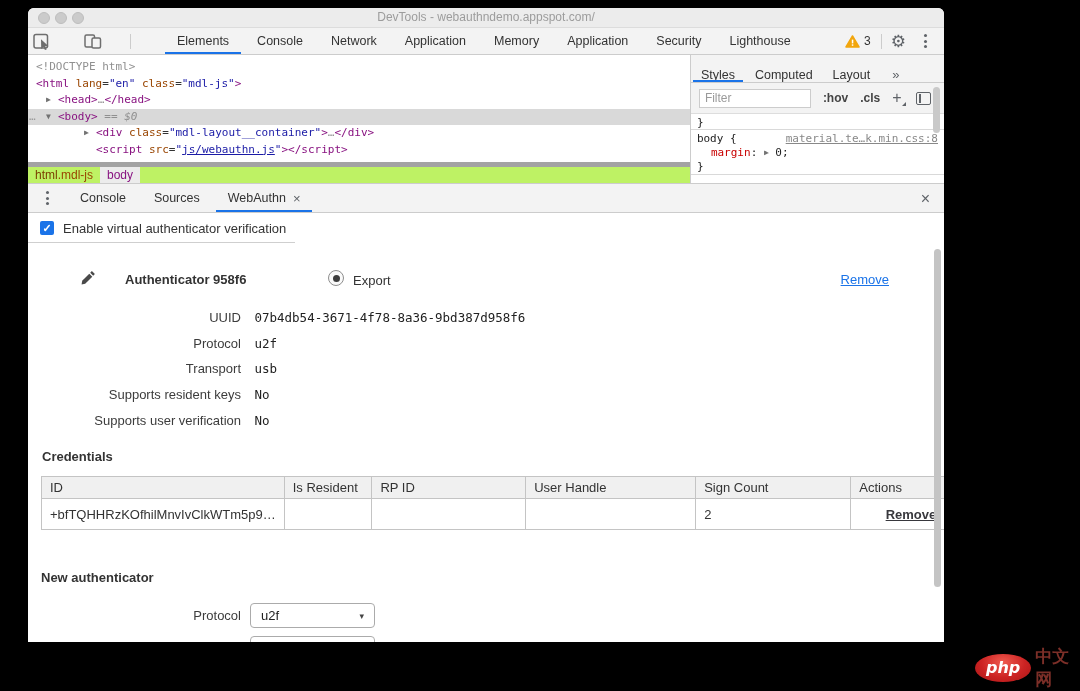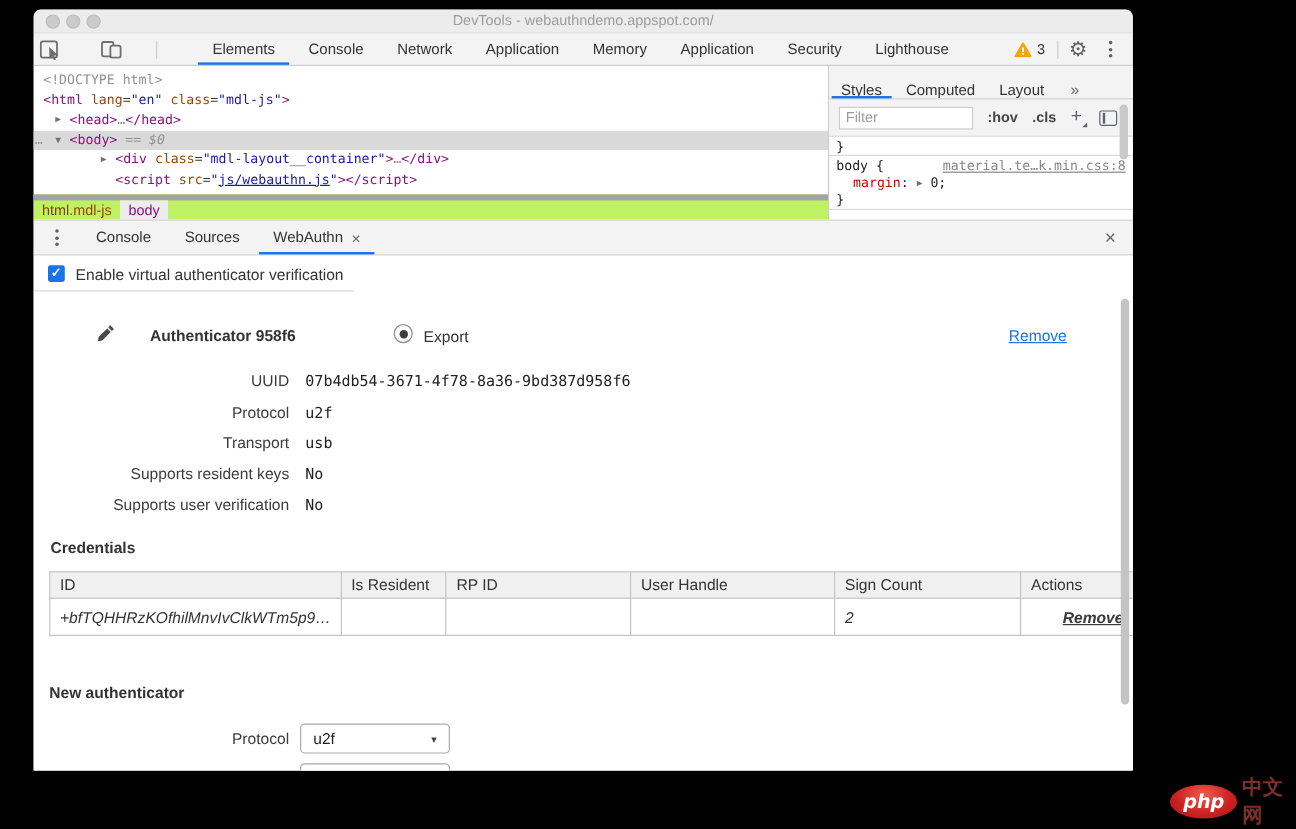--- a/index.html
+++ b/index.html
@@ -102,21 +102,21 @@
   .remove-link { position:absolute; right:55px; top:29px; font-size:13px; color:#1a73e8;
                  text-decoration:underline; }
   .field-row { position:absolute; left:8px; height:16px; }
   .f1{top:67px}.f2{top:93px}.f3{top:118px}.f4{top:144px}.f5{top:170px}
   .f-label { display:inline-block; width:205px; text-align:right; font-size:13px; color:#3c3c3c; vertical-align:top; }
   .f-value { margin-left:9px; font-family:"DejaVu Sans Mono", monospace; font-size:12.5px; color:#222; vertical-align:top; }
   .cred-heading { position:absolute; left:14px; top:206px; font-size:13px; font-weight:bold; color:#333; }
   .cred-table { position:absolute; left:13px; top:233px; width:971px; border-collapse:collapse; font-size:13px; color:#333; }
   .cred-table th { border:1px solid #c4c4c4; background:#f0f0f0; font-weight:normal;
                    text-align:left; padding:3px 8px; height:22px;margin-top:36px; }
-  .cred-table td { border:1px solid #c4c4c4; padding:3px 8px; height:31px;font-style:italic; }
+  .cred-table td { border:1px solid #c4c4c4; padding:3px 8px; height:31px; }
   .td-actions { text-align:right; padding-right:8px !important; }
   .tbl-link { color:#38383d; font-weight:bold; text-decoration:underline; margin-left:22px; }
   .newauth-heading { position:absolute; left:13px; top:327px; font-size:13px; font-weight:bold; color:#333; }
   .proto-label { position:absolute; left:8px; top:365px; width:205px; text-align:right; font-size:13px; color:#3c3c3c; }
   .proto-select { position:absolute; left:222px; top:360px; width:125px; height:25px;
                   border:1px solid #ababab; border-radius:4px; background:#fff;
                   display:flex; align-items:center; justify-content:space-between;
                   padding:0 10px; font-size:13px; color:#222; }
   .sel-arrow { color:#444; font-size:9px; }
   .partial-select { position:absolute; left:222px; top:393px; width:125px; height:14px;

